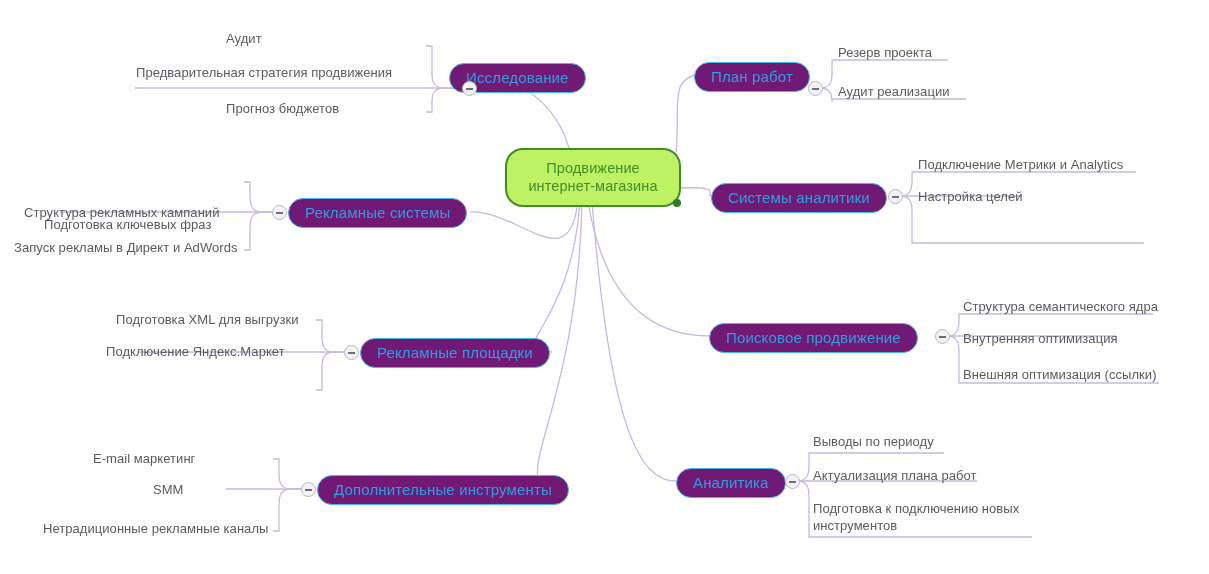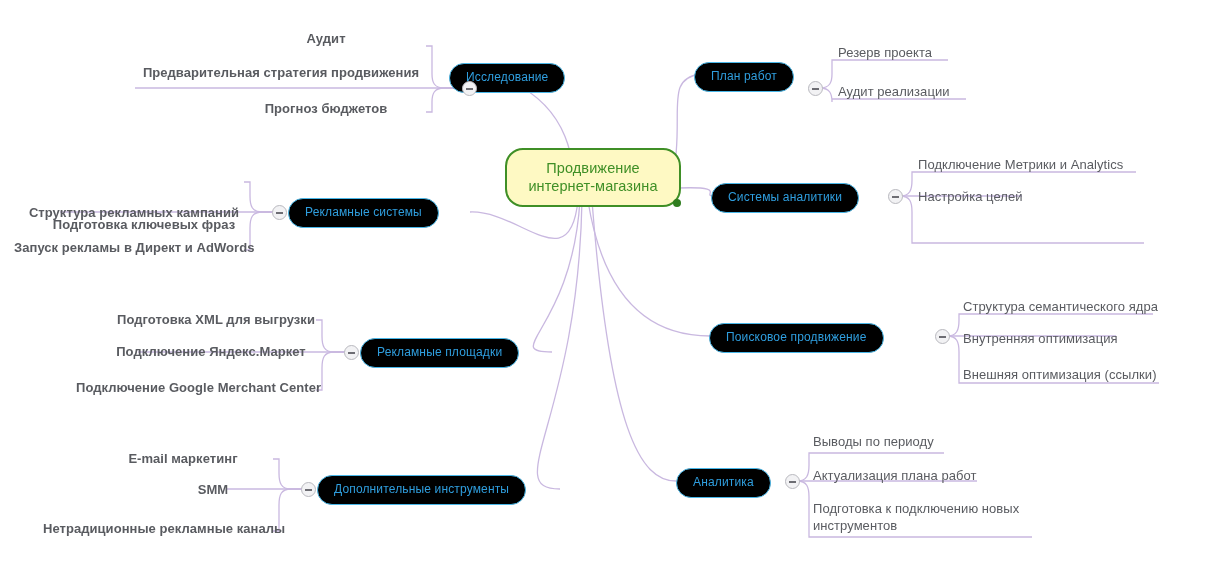--- a/index.html
+++ b/index.html
@@ -25,21 +25,21 @@
     top: 0;
     width: 1209px;
     height: 574px;
     pointer-events: none;
   }
 
   
   .central-node {
     position: absolute;
     box-sizing: border-box;
-    background: #fef9c3;
+    background: #bef264;
     border: 2px solid #3f8f26;
     border-radius: 18px;
     color: #3f8f26;
     font-size: 14.5px;
     line-height: 18px;
     text-align: center;
     padding: 9px 14px 10px 14px;
     white-space: nowrap;
     letter-spacing: 0.1px;
   }
@@ -49,45 +49,45 @@
     width: 8px;
     height: 8px;
     border-radius: 50%;
     background: #2f7d1e;
   }
 
   
   .branch-node {
     position: absolute;
     box-sizing: border-box;
-    background: #000000;
+    background: #701a75;
     border: 1.4px solid #49b7e8;
     border-radius: 16px;
     color: #2f9ede;
-    font-size: 12px;
+    font-size: 15px;
     line-height: 17px;
     padding: 5px 16px 6px 16px;
     white-space: nowrap;
     letter-spacing: 0.15px;
   }
 
   
   .leaf-node {
     position: absolute;
     color: #595b60;
     font-size: 13px;
     line-height: 16px;
     white-space: nowrap;
     letter-spacing: 0.05px;
   }
   .leaf-node.two-line {
     white-space: normal;
     line-height: 17px;
   }
-  .leaf-node.align-right { text-align: center; font-weight: bold; }
+  .leaf-node.align-right { text-align: left; }
 
   
   .collapse-btn {
     position: absolute;
     width: 15px;
     height: 15px;
     box-sizing: border-box;
     border-radius: 50%;
     background: #f2f2f4;
     border: 1px solid #b9b9bf;
@@ -191,23 +191,20 @@
   <div class="branch-node" style="left:360px; top:338px;">
     <span>Рекламные площадки</span>
   </div>
   <div class="collapse-btn" style="left:344px; top:345px;"></div>
   <div class="leaf-node align-right" style="left:106px; top:344px; width:210px;">
     <span>Подключение Яндекс.Маркет</span>
   </div>
   <div class="leaf-node align-right" style="left:116px; top:312px; width:200px;">
     <span>Подготовка XML для выгрузки</span>
   </div>
-  <div class="leaf-node align-right" style="left:76px; top:380px; width:240px;">
-    <span>Подключение Google Merchant Center</span>
-  </div>
 
   <div class="branch-node" style="left:317px; top:475px;">
     <span>Дополнительные инструменты</span>
   </div>
   <div class="collapse-btn" style="left:301px; top:482px;"></div>
   <div class="leaf-node align-right" style="left:93px; top:451px; width:180px;">
     <span>E-mail маркетинг</span>
   </div>
   <div class="leaf-node align-right" style="left:153px; top:482px; width:120px;">
     <span>SMM</span>

